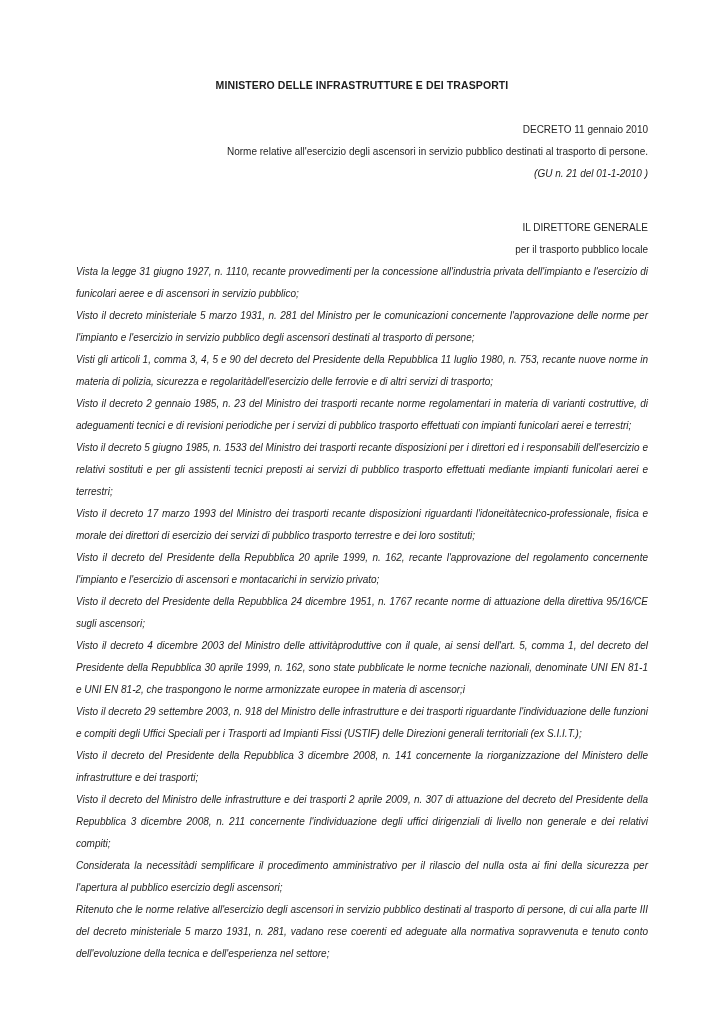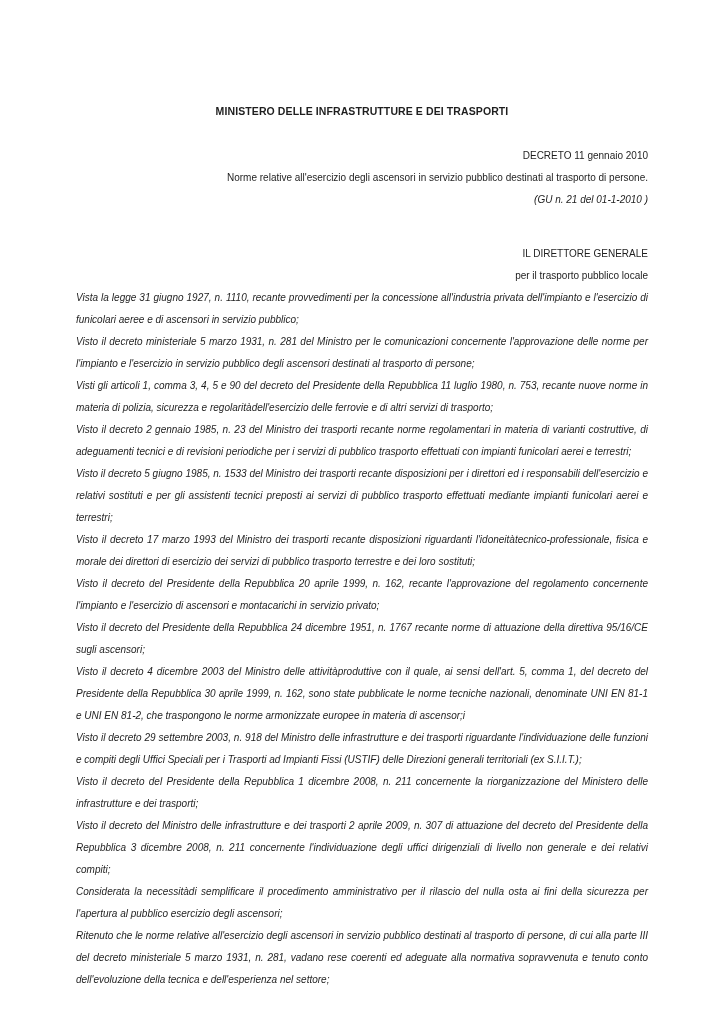--- a/index.html
+++ b/index.html
@@ -6,21 +6,21 @@
     margin: 0;
     padding: 0;
     background: #ffffff;
   }
   .page {
     position: relative;
     width: 724px;
     height: 1024px;
     box-sizing: border-box;
     background: #ffffff;
-    padding: 100px 76px 0 76px;
+    padding: 74px 76px 0 76px;
     font-family: "Liberation Sans", sans-serif;
     color: #1e1e1e;
     overflow: hidden;
   }
   .doc-title {
     font-size: 10.5px;
     font-weight: bold;
     text-align: center;
     line-height: 22px;
     letter-spacing: 0.1px;
@@ -63,19 +63,19 @@
   <p class="para">Vista la legge 31 giugno 1927, n. 1110, recante provvedimenti per la concessione all'industria privata dell'impianto e l'esercizio di funicolari aeree e di ascensori in servizio pubblico;</p>
   <p class="para">Visto il decreto ministeriale 5 marzo 1931, n. 281 del Ministro per le comunicazioni concernente l'approvazione delle norme per l'impianto e l'esercizio in servizio pubblico degli ascensori destinati al trasporto di persone;</p>
   <p class="para">Visti gli articoli 1, comma 3, 4, 5 e 90 del decreto del Presidente della Repubblica 11 luglio 1980, n. 753, recante nuove norme in materia di polizia, sicurezza e regolaritàdell'esercizio delle ferrovie e di altri servizi di trasporto;</p>
   <p class="para">Visto il decreto 2 gennaio 1985, n. 23 del Ministro dei trasporti recante norme regolamentari in materia di varianti costruttive, di adeguamenti tecnici e di revisioni periodiche per i servizi di pubblico trasporto effettuati con impianti funicolari aerei e terrestri;</p>
   <p class="para">Visto il decreto 5 giugno 1985, n. 1533 del Ministro dei trasporti recante disposizioni per i direttori ed i responsabili dell'esercizio e relativi sostituti e per gli assistenti tecnici preposti ai servizi di pubblico trasporto effettuati mediante impianti funicolari aerei e terrestri;</p>
   <p class="para">Visto il decreto 17 marzo 1993 del Ministro dei trasporti recante disposizioni riguardanti l'idoneitàtecnico-professionale, fisica e morale dei direttori di esercizio dei servizi di pubblico trasporto terrestre e dei loro sostituti;</p>
   <p class="para">Visto il decreto del Presidente della Repubblica 20 aprile 1999, n. 162, recante l'approvazione del regolamento concernente l'impianto e l'esercizio di ascensori e montacarichi in servizio privato;</p>
   <p class="para">Visto il decreto del Presidente della Repubblica 24 dicembre 1951, n. 1767 recante norme di attuazione della direttiva 95/16/CE sugli ascensori;</p>
   <p class="para">Visto il decreto 4 dicembre 2003 del Ministro delle attivitàproduttive con il quale, ai sensi dell'art. 5, comma 1, del decreto del Presidente della Repubblica 30 aprile 1999, n. 162, sono state pubblicate le norme tecniche nazionali, denominate UNI EN 81-1 e UNI EN 81-2, che traspongono le norme armonizzate europee in materia di ascensor;i</p>
   <p class="para">Visto il decreto 29 settembre 2003, n. 918 del Ministro delle infrastrutture e dei trasporti riguardante l'individuazione delle funzioni e compiti degli Uffici Speciali per i Trasporti ad Impianti Fissi (USTIF) delle Direzioni generali territoriali (ex S.I.I.T.);</p>
-  <p class="para">Visto il decreto del Presidente della Repubblica 1 dicembre 2008, n. 211 concernente la riorganizzazione del Ministero delle infrastrutture e dei trasporti;</p>
+  <p class="para">Visto il decreto del Presidente della Repubblica 3 dicembre 2008, n. 141 concernente la riorganizzazione del Ministero delle infrastrutture e dei trasporti;</p>
   <p class="para">Visto il decreto del Ministro delle infrastrutture e dei trasporti 2 aprile 2009, n. 307 di attuazione del decreto del Presidente della Repubblica 3 dicembre 2008, n. 211 concernente l'individuazione degli uffici dirigenziali di livello non generale e dei relativi compiti;</p>
   <p class="para">Considerata la necessitàdi semplificare il procedimento amministrativo per il rilascio del nulla osta ai fini della sicurezza per l'apertura al pubblico esercizio degli ascensori;</p>
   <p class="para">Ritenuto che le norme relative all'esercizio degli ascensori in servizio pubblico destinati al trasporto di persone, di cui alla parte III del decreto ministeriale 5 marzo 1931, n. 281, vadano rese coerenti ed adeguate alla normativa sopravvenuta e tenuto conto dell'evoluzione della tecnica e dell'esperienza nel settore;</p>
 
 
 </div>
 
 </body></html>

